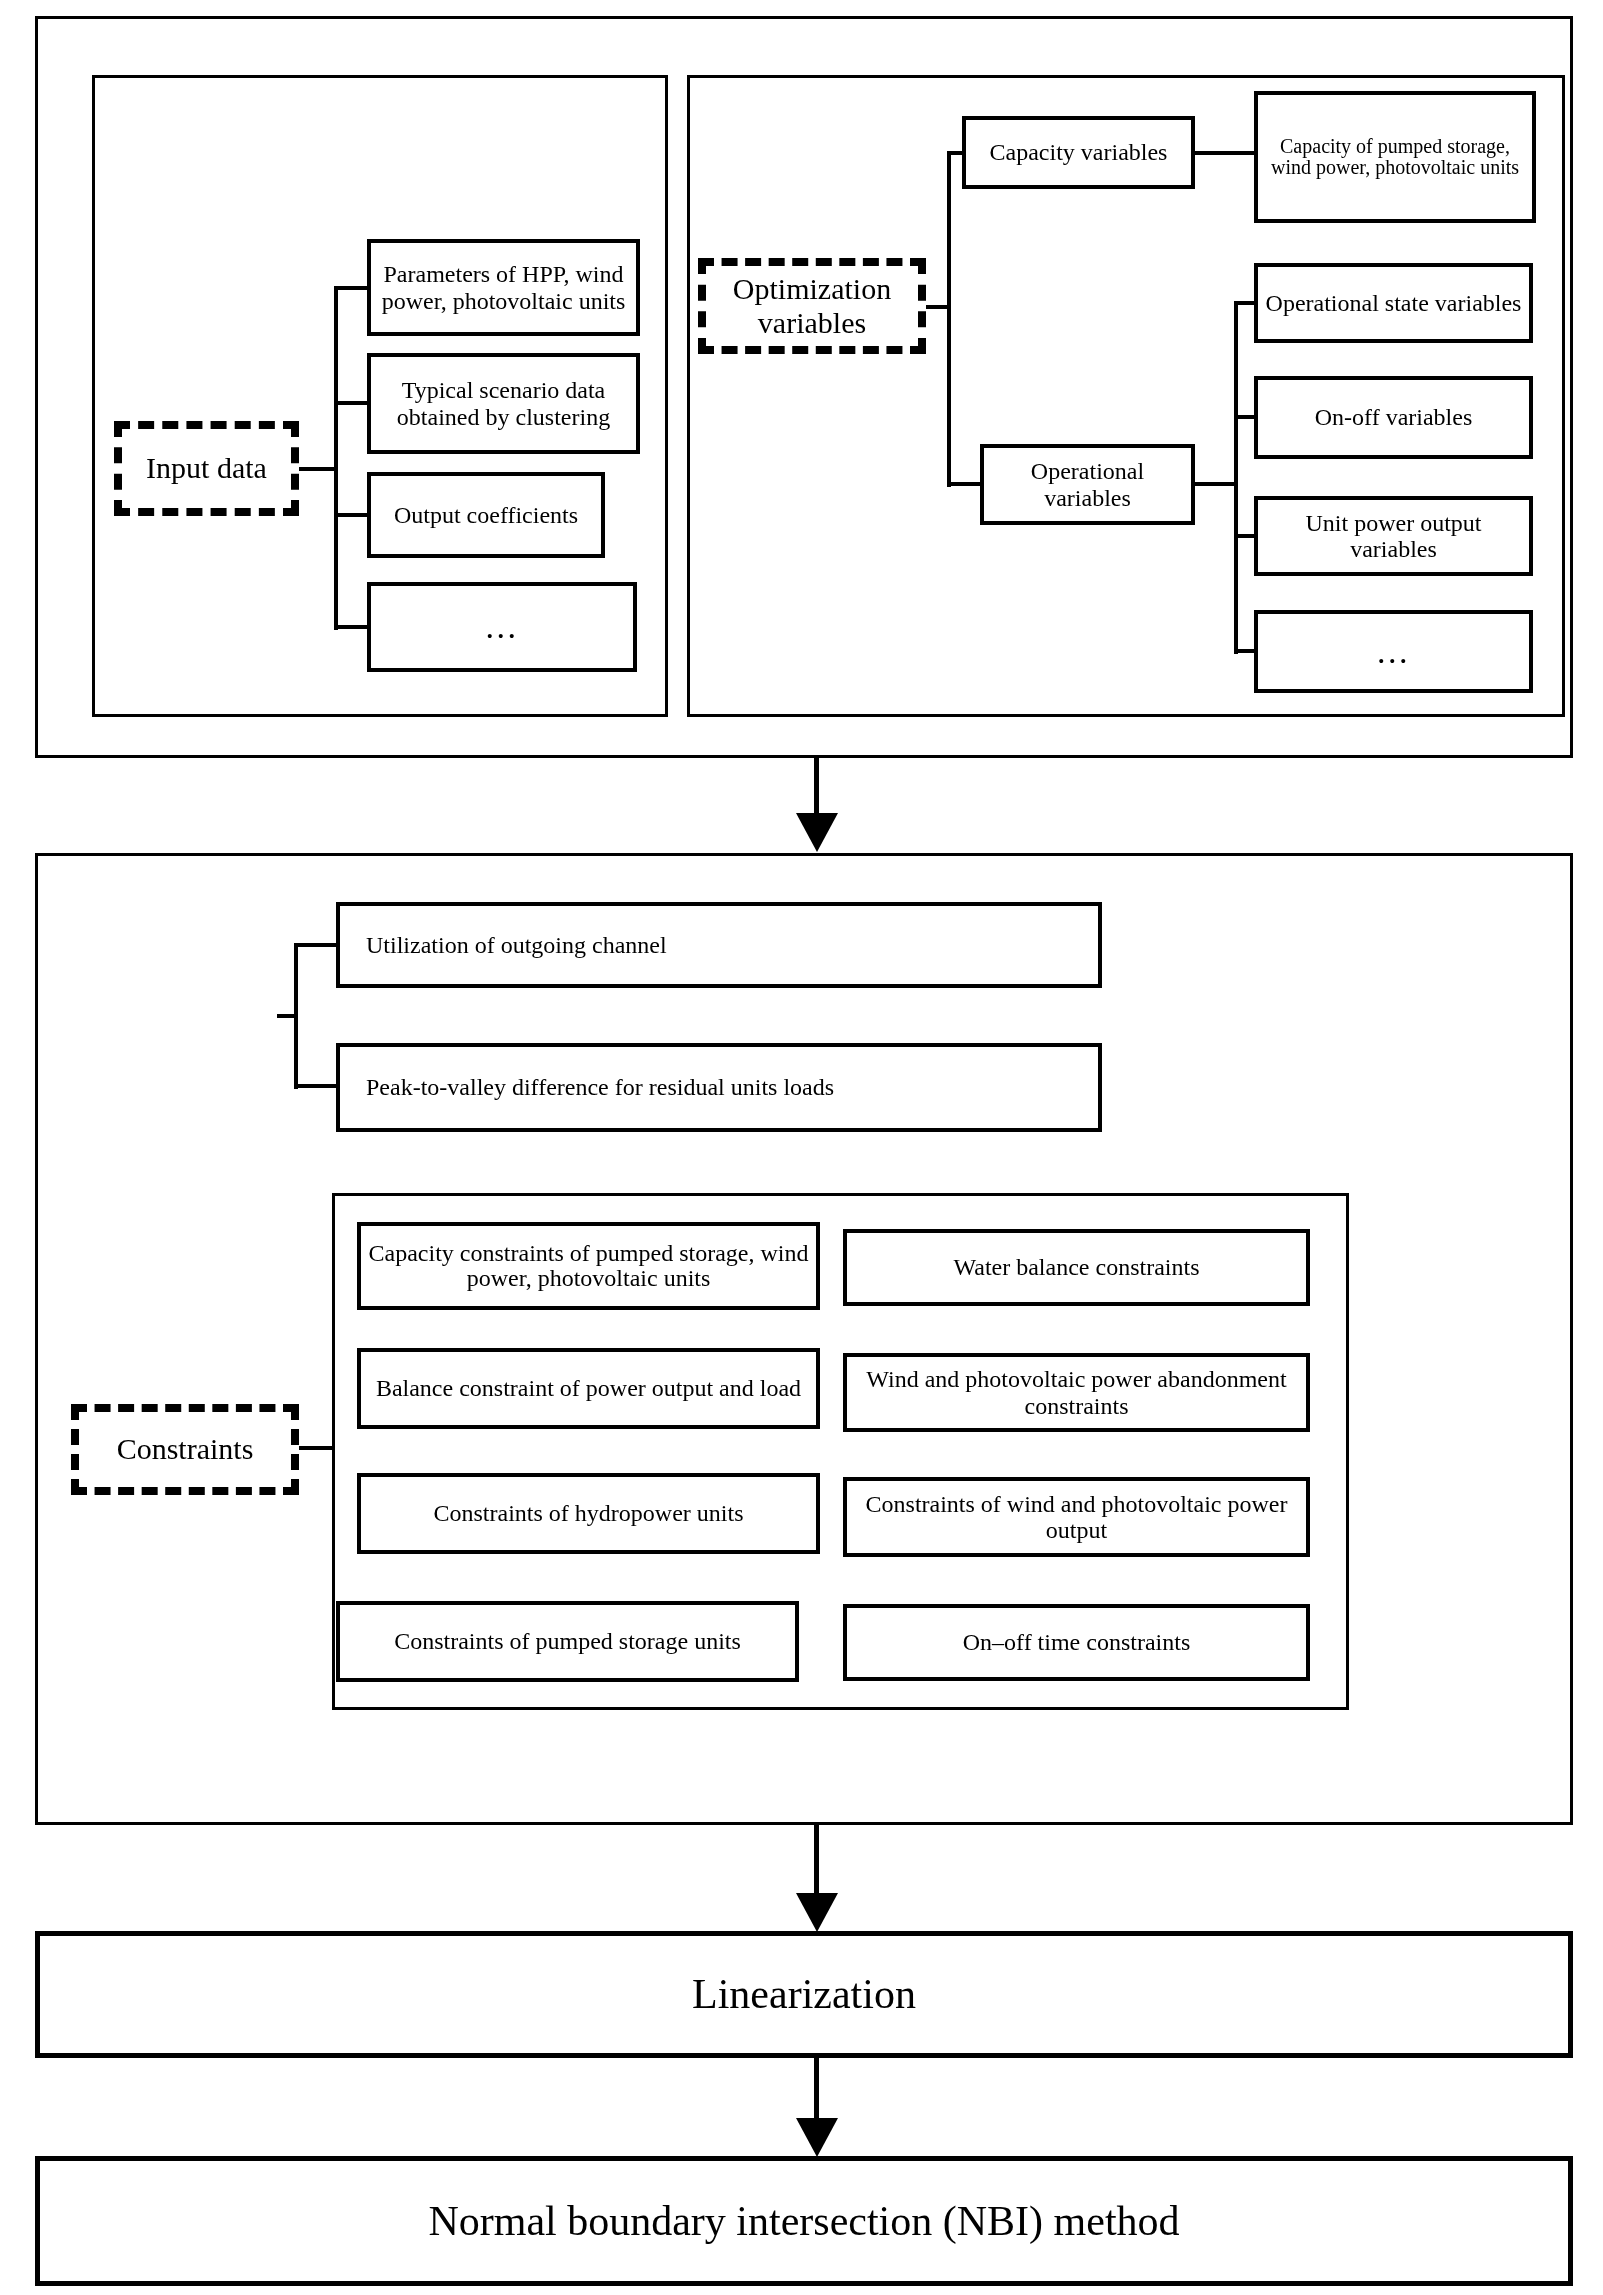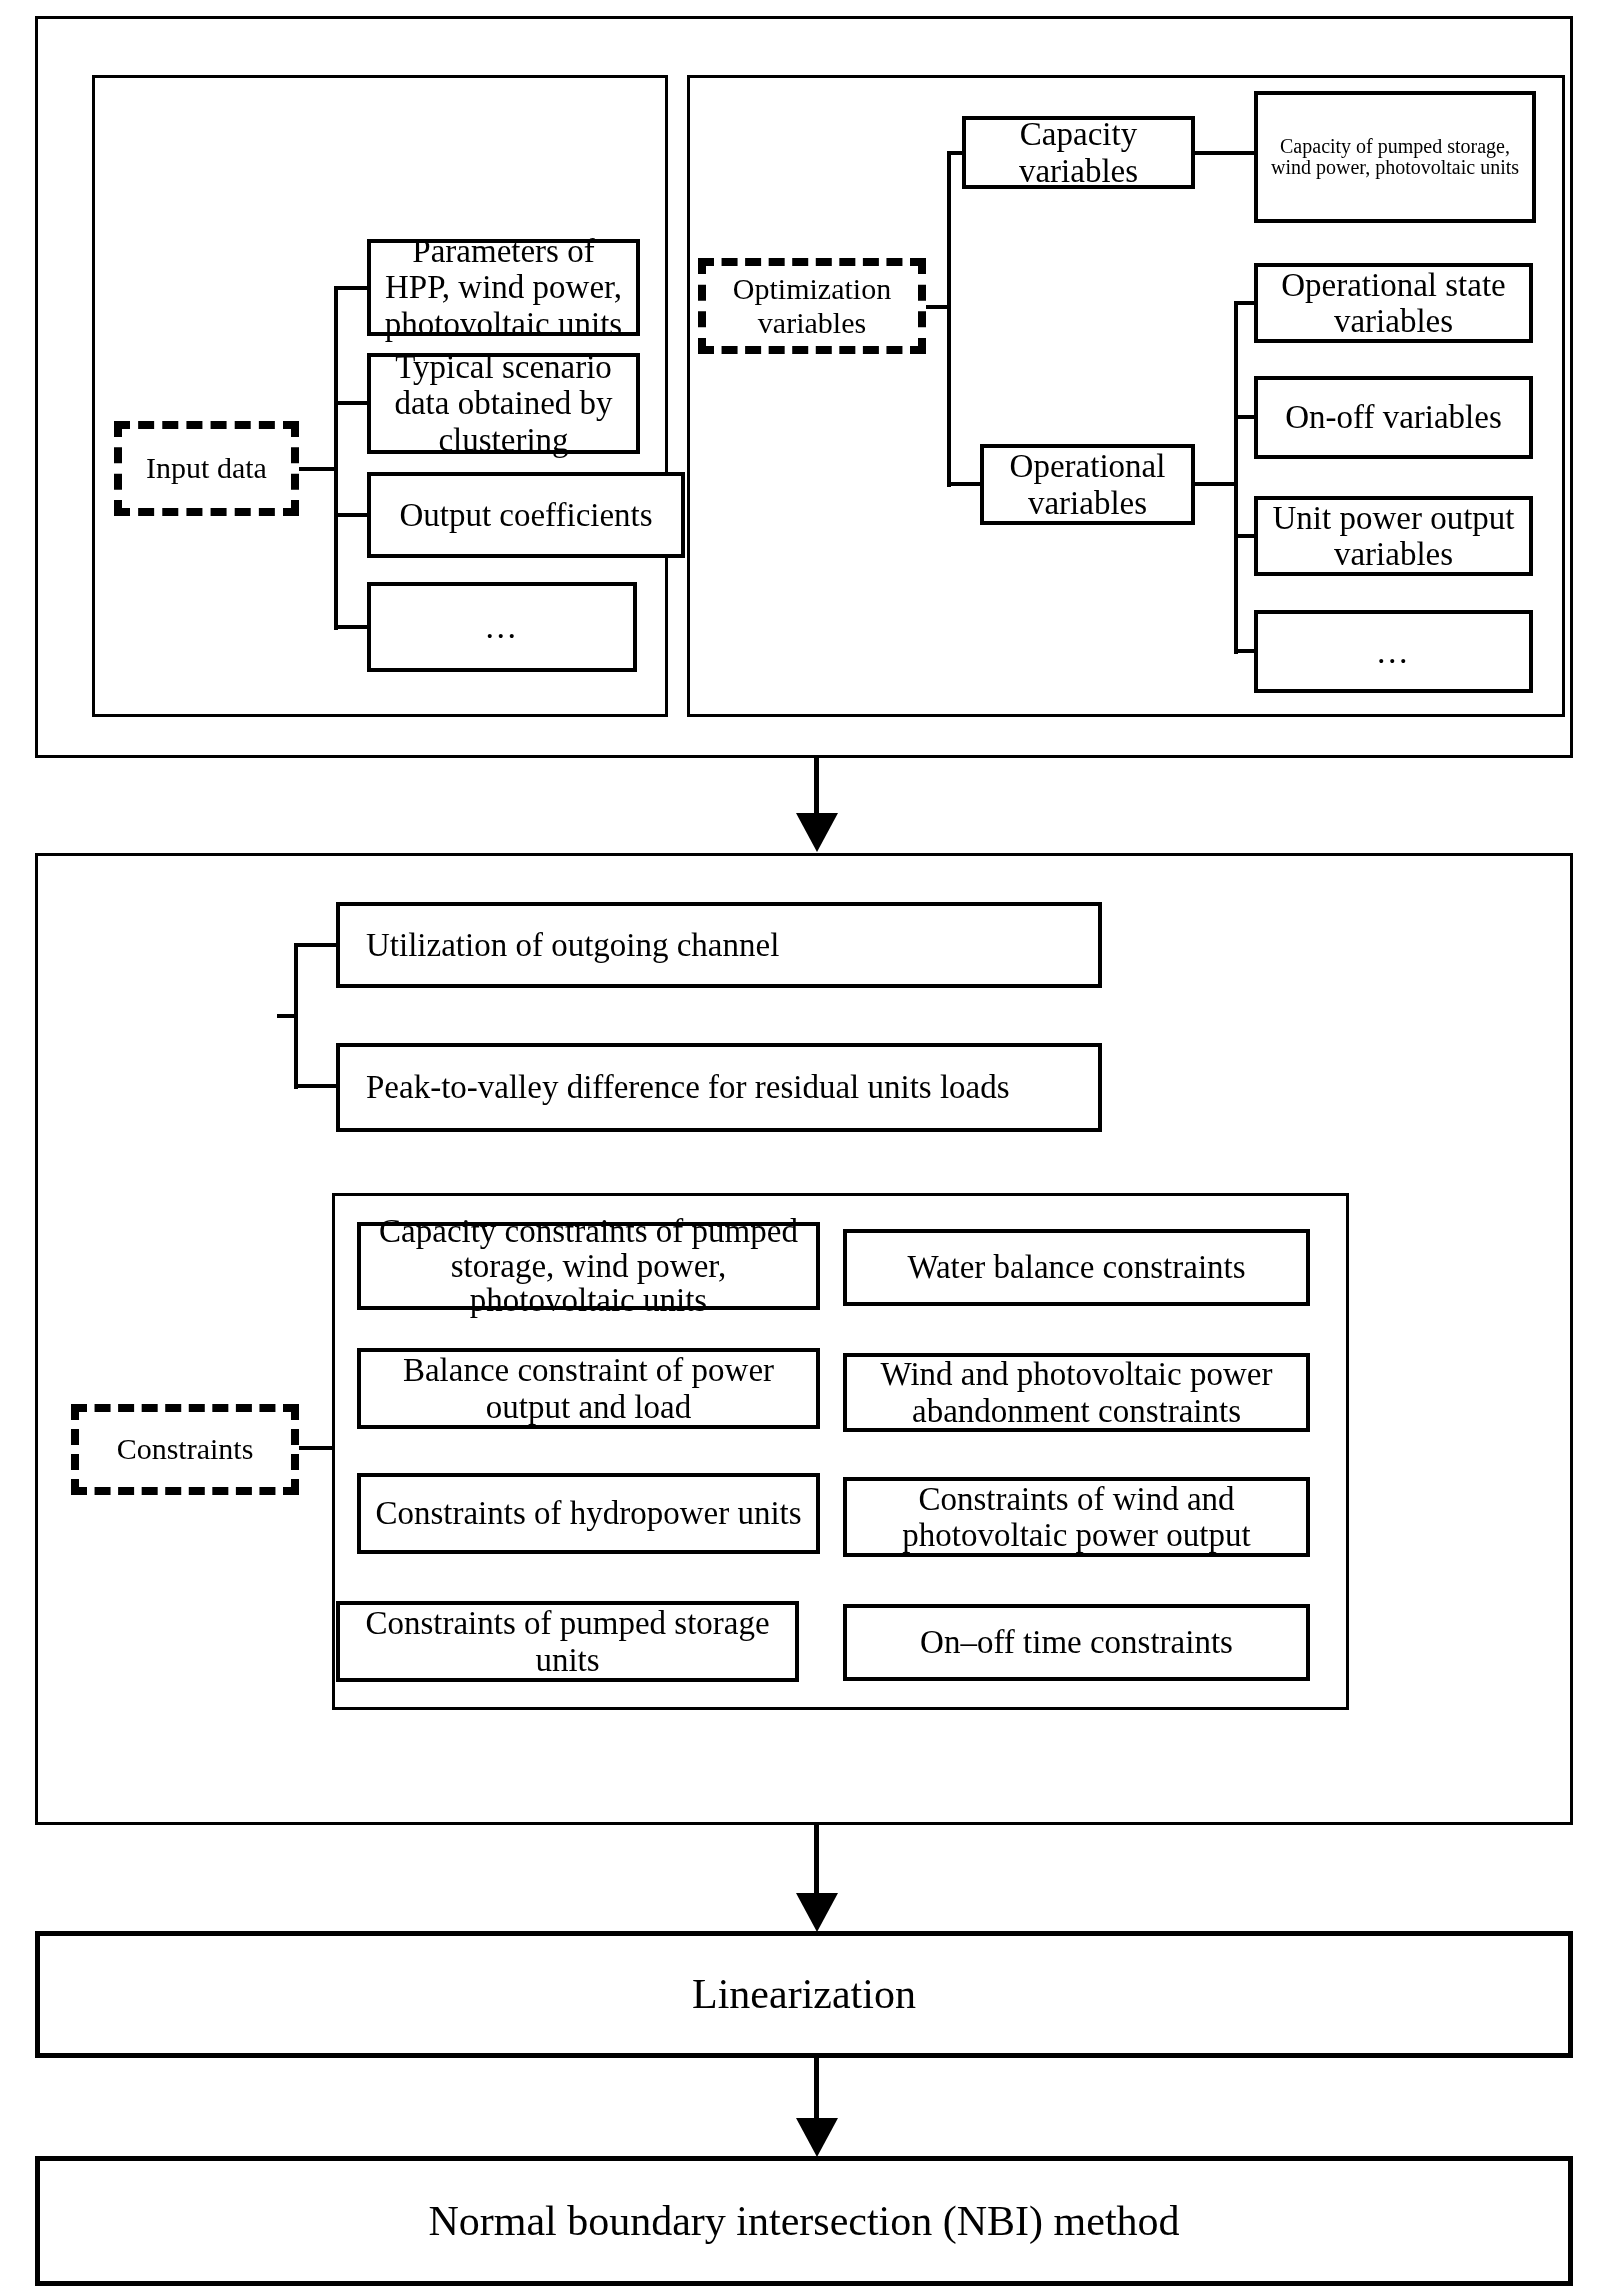--- a/index.html
+++ b/index.html
@@ -13,21 +13,21 @@
     overflow:hidden;
   }
   .solid-box{
     position:absolute;
     border:4.4px solid #000;
     box-sizing:border-box;
     display:flex;
     align-items:center;
     justify-content:center;
     text-align:center;
-    font-size:33px;
+    font-size:24px;
     line-height:1.1;
     padding:0 5px;
     background:#fff;
   }
   .container-box{
     position:absolute;
     border:3.8px solid #000;
     box-sizing:border-box;
     background:#fff;
   }
@@ -91,21 +91,21 @@
   <div class="dashed-box" style="left:114px;top:421px;width:185px;height:95px;">
     <span>Input data</span>
   </div>
 
   <div class="solid-box" style="left:367px;top:239px;width:273px;height:97px;">
     <span>Parameters of HPP, wind power, photovoltaic units</span>
   </div>
   <div class="solid-box" style="left:367px;top:353px;width:273px;height:101px;">
     <span>Typical scenario data obtained by clustering</span>
   </div>
-  <div class="solid-box" style="left:367px;top:472px;width:318px;height:86px;">
+  <div class="solid-box" style="left:367px;top:472px;width:238px;height:86px;">
     <span>Output coefficients</span>
   </div>
   <div class="solid-box dots" style="left:367px;top:582px;width:270px;height:90px;">
     <span>...</span>
   </div>
 
   <div class="container-box" style="left:687px;top:75px;width:878px;height:642px;"></div>
 
   <div class="hline" style="left:926px;top:305px;width:23.4px;height:4.4px;"></div>
   <div class="vline" style="left:947px;top:151px;width:4.4px;height:336px;"></div>

